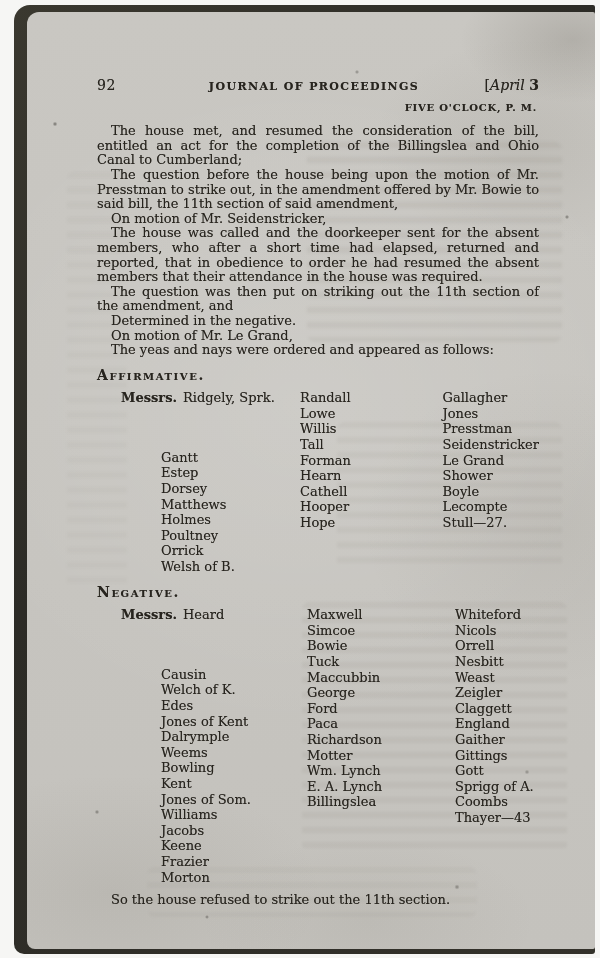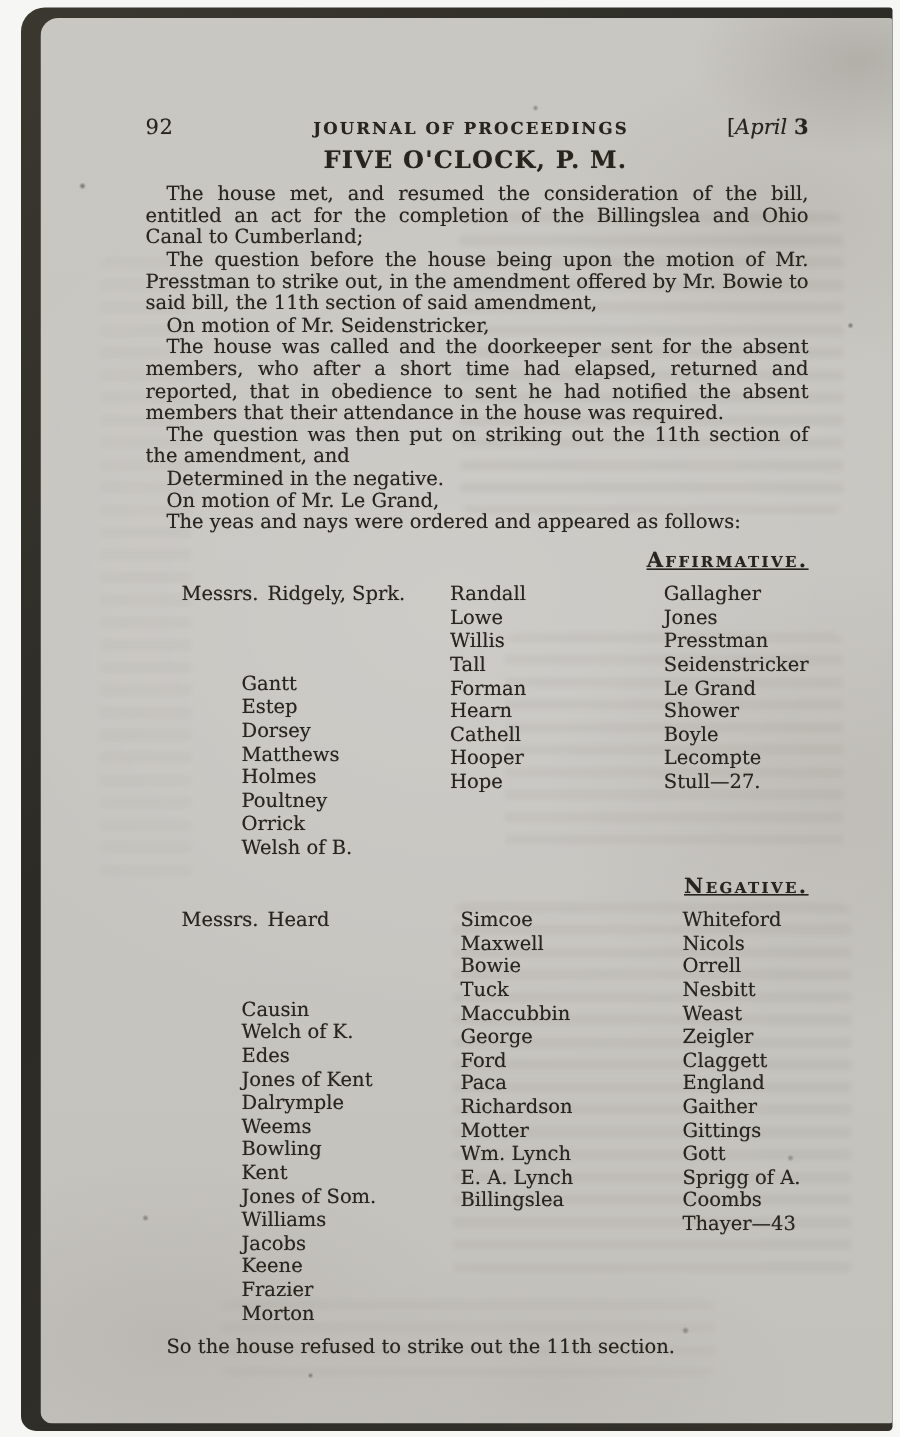--- a/index.html
+++ b/index.html
@@ -78,48 +78,47 @@
     text-align: center;
     font-weight: bold;
     letter-spacing: 1.4px;
     font-size: 11px;
   }
   .hdate { width: 68px; text-align: right; white-space: nowrap; }
   .hdate .month { font-style: italic; }
   .hdate .day { font-weight: bold; }
 
   .session {
-    text-align: center;
+    text-align: right;
     font-weight: bold;
     letter-spacing: .8px;
-    font-size: 16px;
+    font-size: 10px;
     margin-top: 6px;
     padding-right: 2px;
   }
 
   p.body-par {
     margin: 0;
     text-indent: 14px;
     text-align: justify;
   }
   p.body-par.first { margin-top: 9px; }
 
   .vote-heading {
-    text-align: right;
+    text-align: left;
     font-variant: small-caps;
     font-weight: bold;
     letter-spacing: 1.6px;
     font-size: 14px;
     margin: 10px 0 8px 0;
-    text-decoration: underline;
   }
 
   .roll { display: flex; line-height: 15.6px; }
   .roll .col1 { width: 210px; box-sizing: border-box; padding-left: 24px; }
-  .roll .col1 .first-line .messrs { margin-right: 6px; }
+  .roll .col1 .first-line .messrs { margin-right: 6px; font-weight: bold; }
   .roll .col1 .rest { padding-left: 40px; margin-top: 44px; }
   .roll .col2 { width: 148px; }
   .roll .col3 { flex: 1; }
 
   .closing {
     margin: 8px 0 0 0;
     text-indent: 14px;
   }
 </style>
 </head>
@@ -141,21 +140,21 @@
           <span class="pageno">92</span>
           <span class="jtitle">JOURNAL OF PROCEEDINGS</span>
           <span class="hdate"><span>[</span><span class="month">April</span>&nbsp;<span class="day">3</span></span>
         </div>
 
         <div class="session">FIVE O'CLOCK, P. M.</div>
 
         <p class="body-par first">The house met, and resumed the consideration of the bill, entitled an act for the completion of the Billingslea and Ohio Canal to Cumberland;</p>
         <p class="body-par">The question before the house being upon the motion of Mr. Presstman to strike out, in the amendment offered by Mr. Bowie to said bill, the 11th section of said amendment,</p>
         <p class="body-par">On motion of Mr. Seidenstricker,</p>
-        <p class="body-par">The house was called and the doorkeeper sent for the absent members, who after a short time had elapsed, returned and reported, that in obedience to sent he had notified the absent members that their attendance in the house was required.</p>
+        <p class="body-par">The house was called and the doorkeeper sent for the absent members, who after a short time had elapsed, returned and reported, that in obedience to order he had resumed the absent members that their attendance in the house was required.</p>
         <p class="body-par">The question was then put on striking out the 11th section of the amendment, and</p>
         <p class="body-par">Determined in the negative.</p>
         <p class="body-par">On motion of Mr. Le Grand,</p>
         <p class="body-par">The yeas and nays were ordered and appeared as follows:</p>
 
         <div class="vote-heading">Affirmative.</div>
 
         <div class="roll">
           <div class="col1">
             <div class="first-line">
@@ -214,22 +213,22 @@
                 <div class="name-item">Kent</div>
                 <div class="name-item">Jones of Som.</div>
                 <div class="name-item">Williams</div>
                 <div class="name-item">Jacobs</div>
                 <div class="name-item">Keene</div>
                 <div class="name-item">Frazier</div>
                 <div class="name-item">Morton</div>
               </div>
           </div>
           <div class="col2">
+              <div class="name-item">Maxwell</div>
               <div class="name-item">Simcoe</div>
-              <div class="name-item">Maxwell</div>
               <div class="name-item">Bowie</div>
               <div class="name-item">Tuck</div>
               <div class="name-item">Maccubbin</div>
               <div class="name-item">George</div>
               <div class="name-item">Ford</div>
               <div class="name-item">Paca</div>
               <div class="name-item">Richardson</div>
               <div class="name-item">Motter</div>
               <div class="name-item">Wm. Lynch</div>
               <div class="name-item">E. A. Lynch</div>

